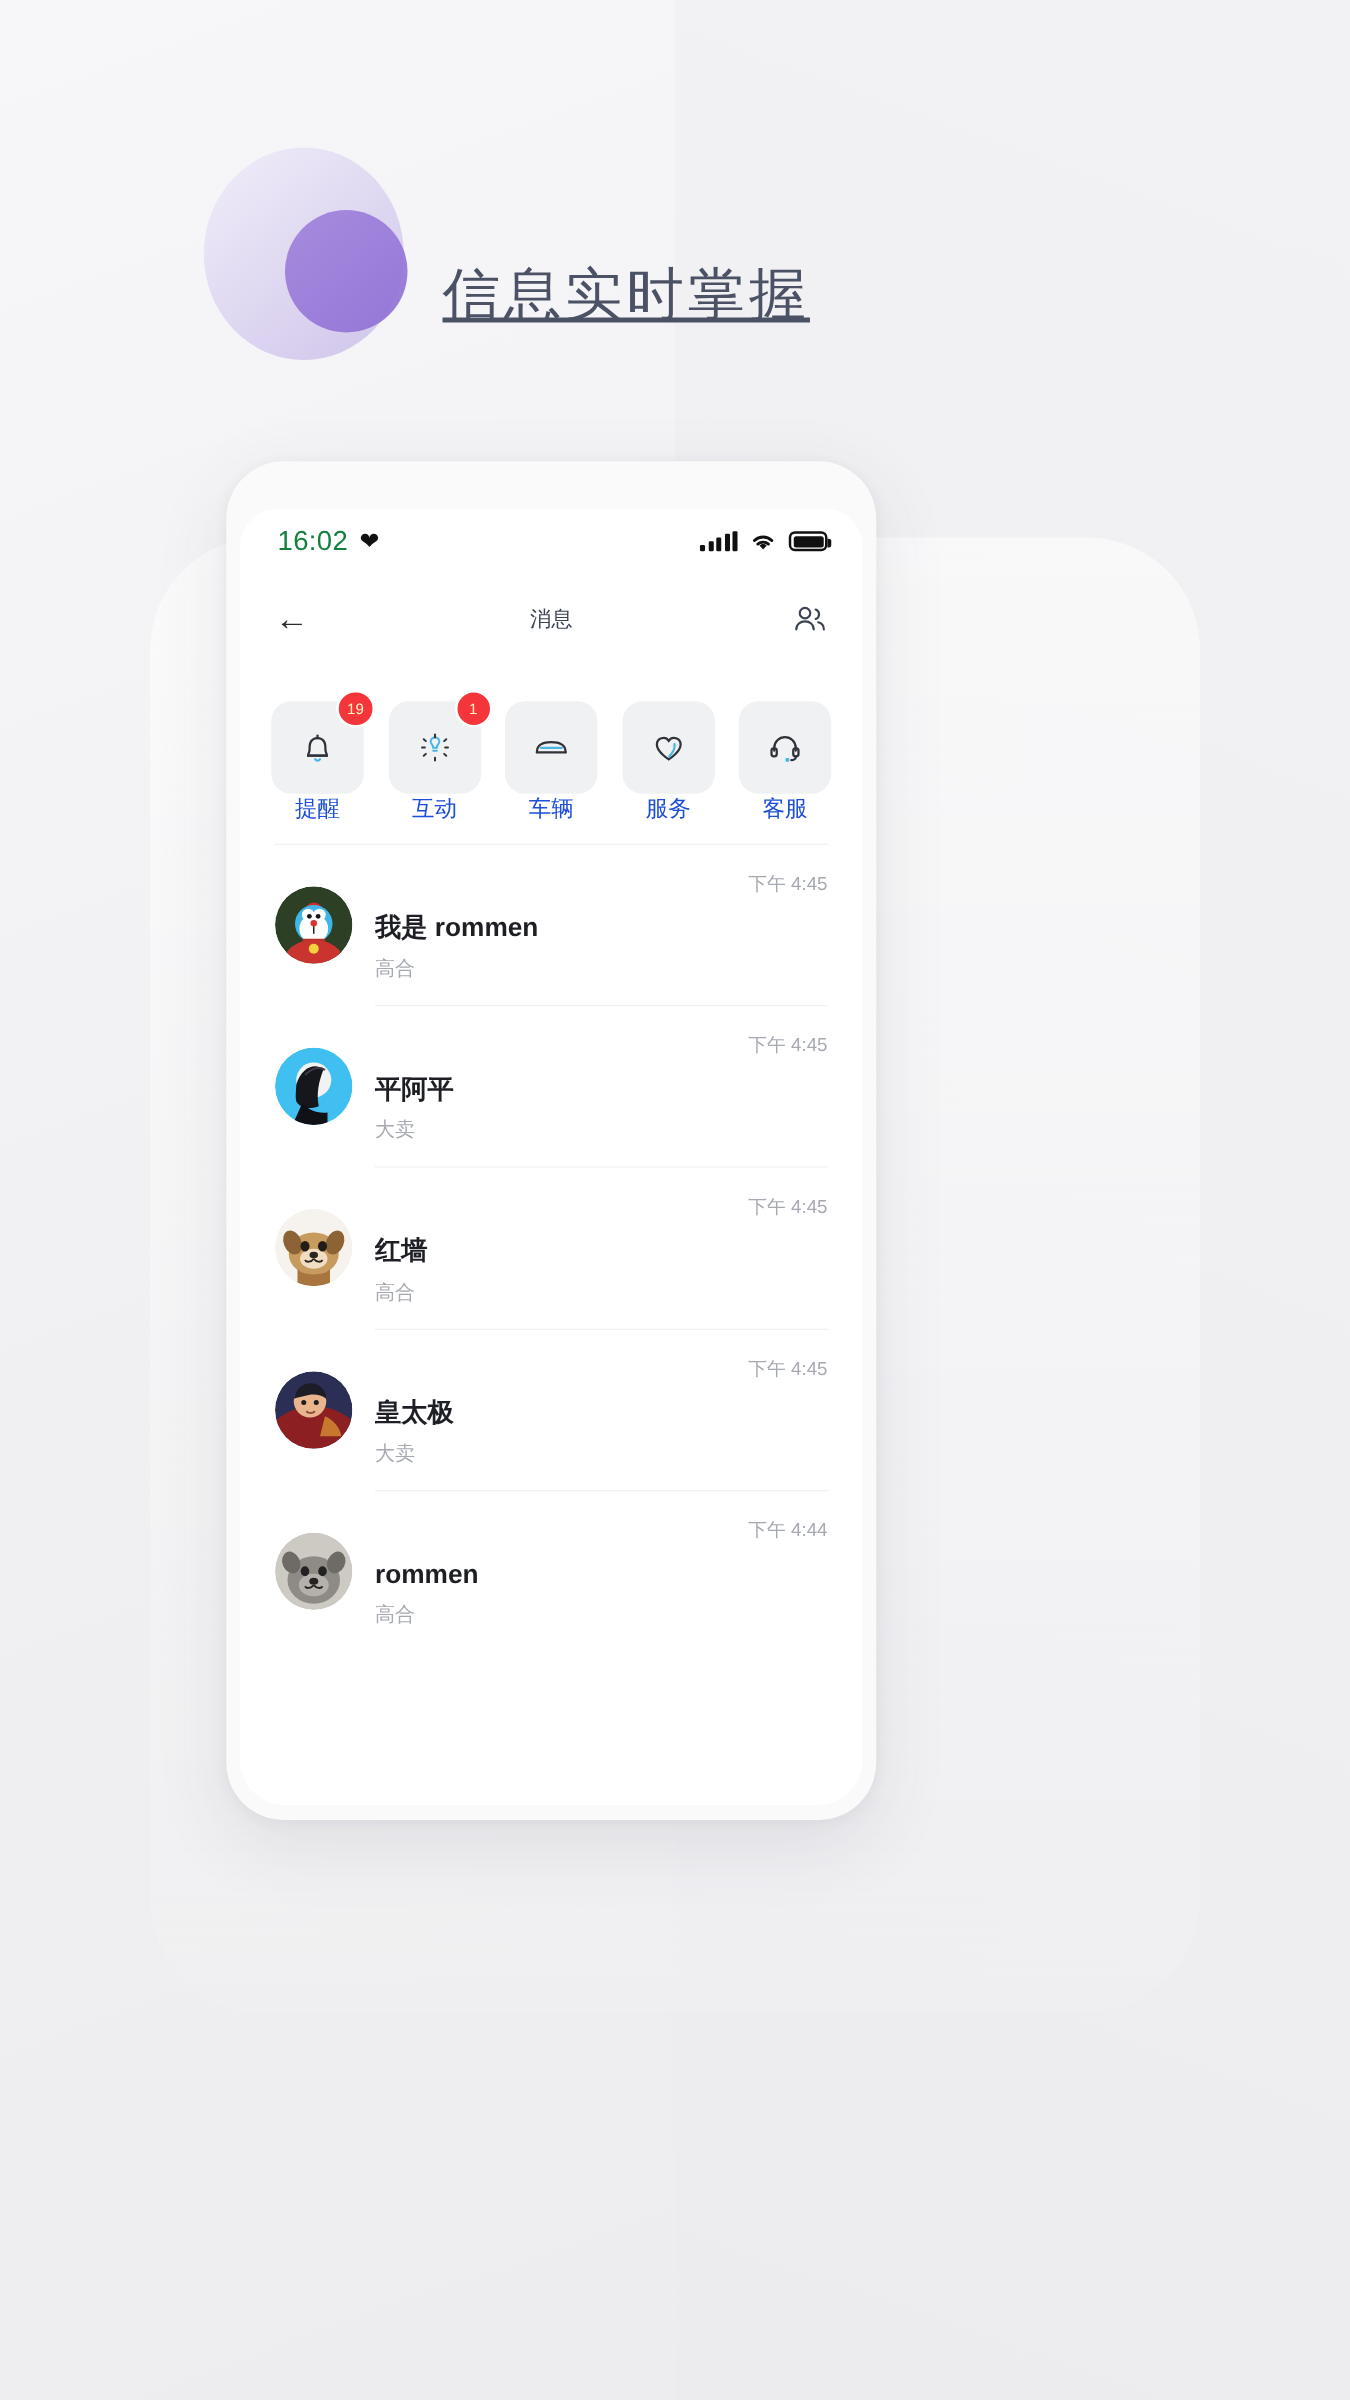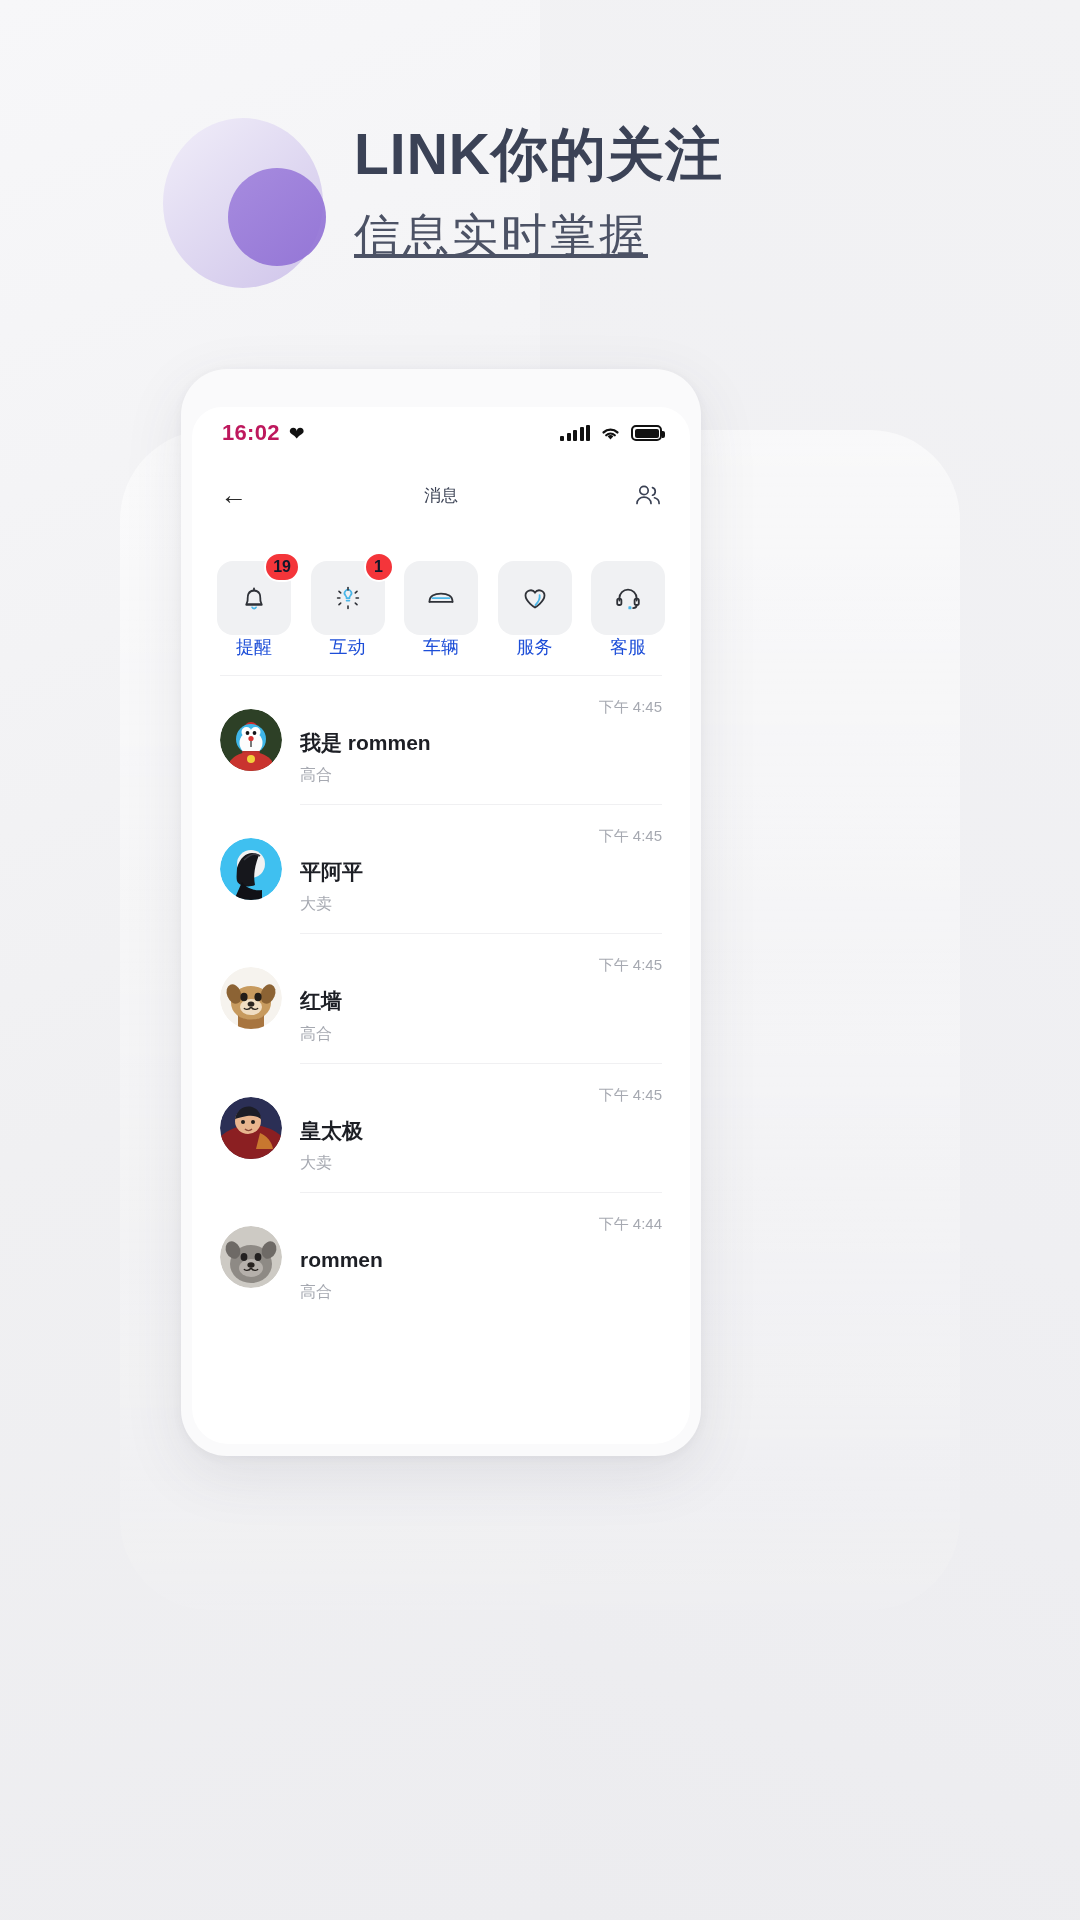--- a/index.html
+++ b/index.html
@@ -77,21 +77,21 @@
     overflow: hidden;
   }
 
   
   .statusbar {
     height: 52px; width: 100%;
     display: flex; align-items: center; justify-content: space-between;
     padding: 0 28px 0 30px;
   }
   .sb-left { display: flex; align-items: center; gap: 9px; }
-  .sb-time { font-size: 22px; font-weight: 700; color: #be185d; letter-spacing: .3px; }
+  .sb-time { font-size: 22px; font-weight: 400; color: #15803d; letter-spacing: .3px; }
   .sb-heart { font-size: 19px; color: #111; line-height: 1; }
   .sb-right { display: flex; align-items: center; gap: 10px; }
   .bars { display: flex; align-items: flex-end; gap: 2.5px; height: 16px; }
   .bars i { display:block; width: 4px; background:#111; border-radius: 1px; }
   .bars i:nth-child(1){height:5px}
   .bars i:nth-child(2){height:8px}
   .bars i:nth-child(3){height:11px}
   .bars i:nth-child(4){height:14px}
   .bars i:nth-child(5){height:16px}
   .battery {
@@ -125,22 +125,22 @@
   .tile { width: 74px; display: flex; flex-direction: column; align-items: center; cursor: pointer; }
   .tile-box {
     width: 74px; height: 74px; border-radius: 16px;
     background: #f0f1f3;
     display: flex; align-items: center; justify-content: center;
     position: relative;
   }
   .badge {
     position: absolute; top: -9px; right: -9px;
     min-width: 30px; height: 30px; padding: 0 7px;
-    border-radius: 15px; background: #f4353a; color:#0f172a;
-    font-size: 16px; font-weight: 700;
+    border-radius: 15px; background: #f4353a; color:#fef9c3;
+    font-size: 12px; font-weight: 400;
     display:flex; align-items:center; justify-content:center;
     border: 2.5px solid #ffffff;
   }
   .tile-label { font-size: 18px; color: #1d4ed8; }
 
   
   .section-title {
     padding: 36px 28px 0 28px;
     font-size: 17px; color: #b8bbc2;
   }
@@ -171,21 +171,20 @@
 </head>
 <body>
 
 <div class="bg-left"></div>
 <div class="bg-right"></div>
 <div class="bg-soft-curve"></div>
 
 <div class="hero">
   <div class="blob-light"></div>
   <div class="blob-dark"></div>
-  <div class="hero-title">LINK你的关注</div>
   <div class="hero-sub">信息实时掌握</div>
 </div>
 
 <div class="phone">
   <div class="screen">
 
     <div class="statusbar">
       <div class="sb-left">
         <span class="sb-time">16:02</span>
         <span class="sb-heart">❤</span>

